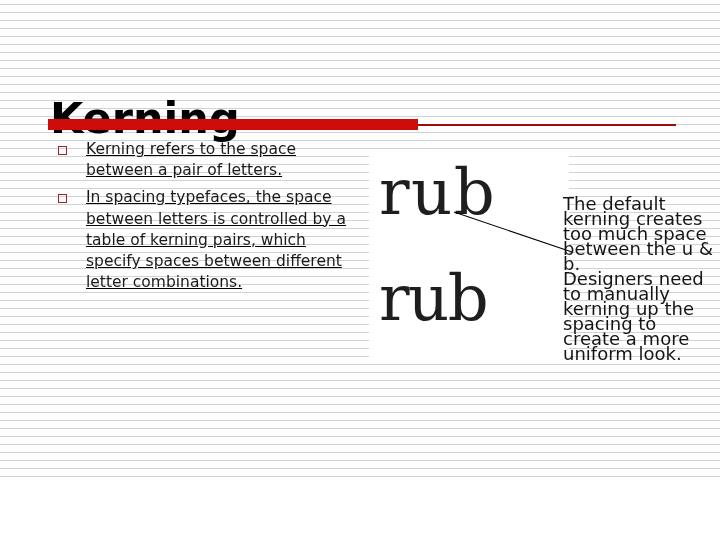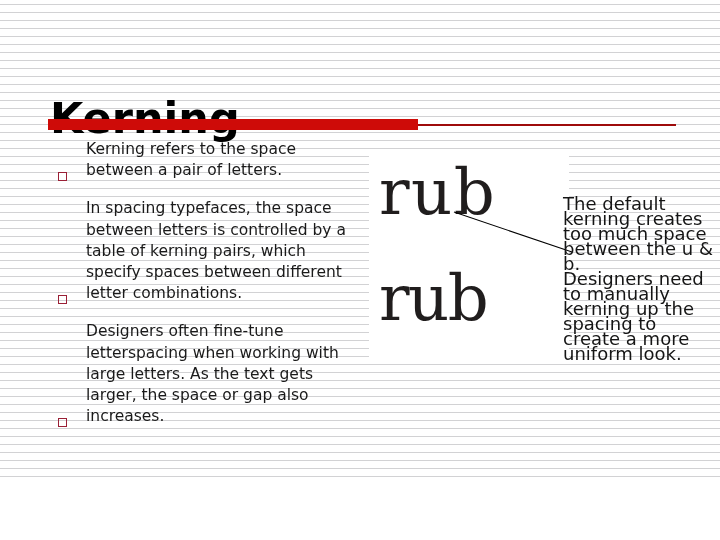--- a/index.html
+++ b/index.html
@@ -74,22 +74,23 @@
 
   
   #body-list {
     position: absolute;
     left: 58px;
     top: 139px;
     width: 300px;
   }
   .bullet-row {
     display: flex;
-    align-items: flex-end;
-    margin-bottom: 17px;
+    align-items: flex-start;
+    margin-bottom: 6px;
+    text-decoration: underline;
   }
   .bullet-marker {
     flex: 0 0 auto;
     width: 7px;
     height: 7px;
     border: 1px solid #9a2036;
     background: transparent;
     margin-top: 7px;
     margin-right: 19px;
   }
@@ -169,24 +170,20 @@
     <div class="bullet-row">
       <span class="bullet-marker"></span>
       <span class="bullet-text">Kerning refers to the space between a pair of letters.</span>
     </div>
 
     <div class="bullet-row">
       <span class="bullet-marker"></span>
       <span class="bullet-text">In spacing typefaces, the space between letters is controlled by a table of kerning pairs, which specify spaces between different letter combinations.</span>
     </div>
 
-    <div class="bullet-row">
-      <span class="bullet-marker"></span>
-      <span class="bullet-text">Designers often fine-tune letterspacing when working with large letters. As the text gets larger, the space or gap also increases.</span>
-    </div>
 
   </div>
 
   <div id="picture-panel">
     <div class="rub-word" id="rub-loose">rub</div>
 
     <svg id="leader-line" viewBox="0 0 118 40" width="118" height="40">
       <line x1="0" y1="0" x2="118" y2="40" stroke="#000000" stroke-width="1.1"></line>
     </svg>
 

